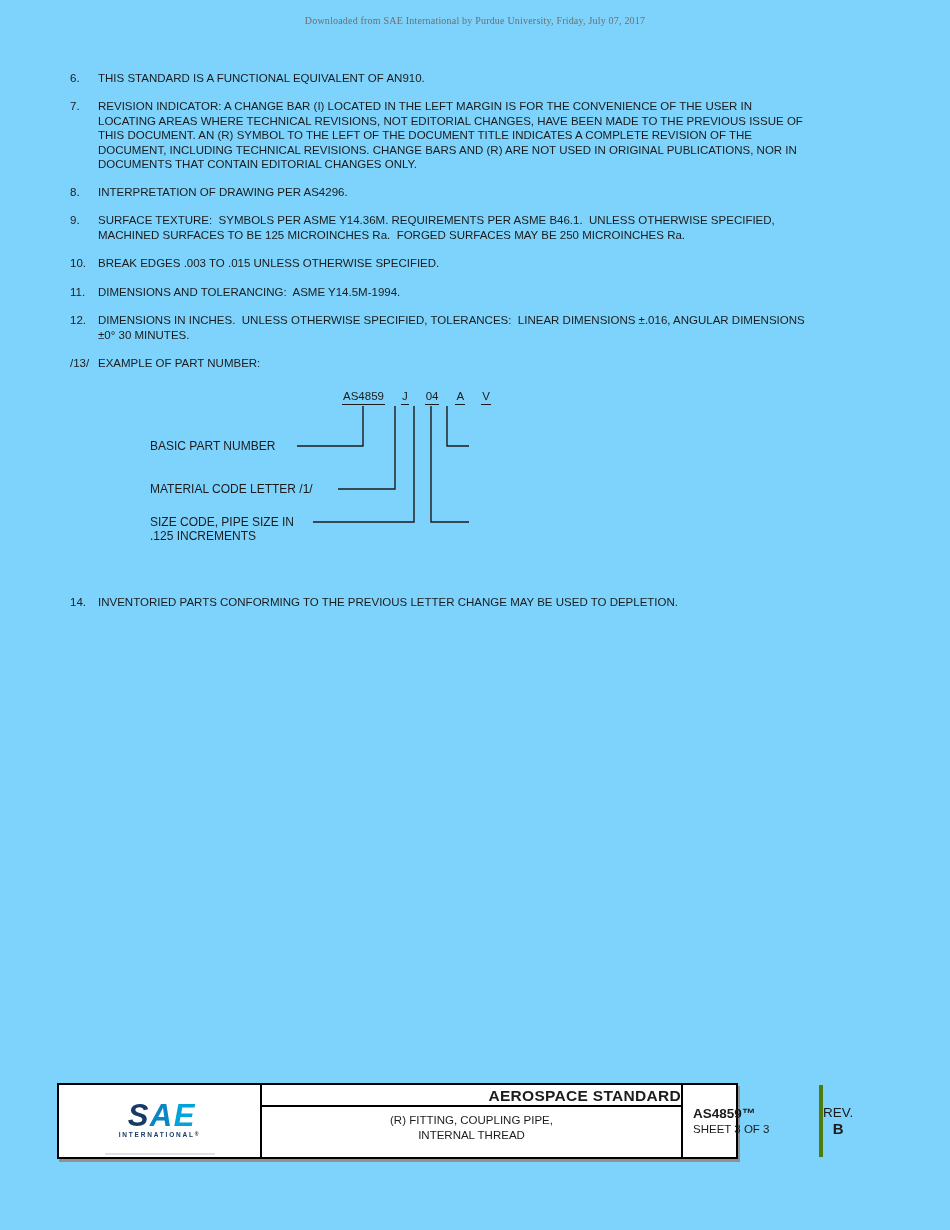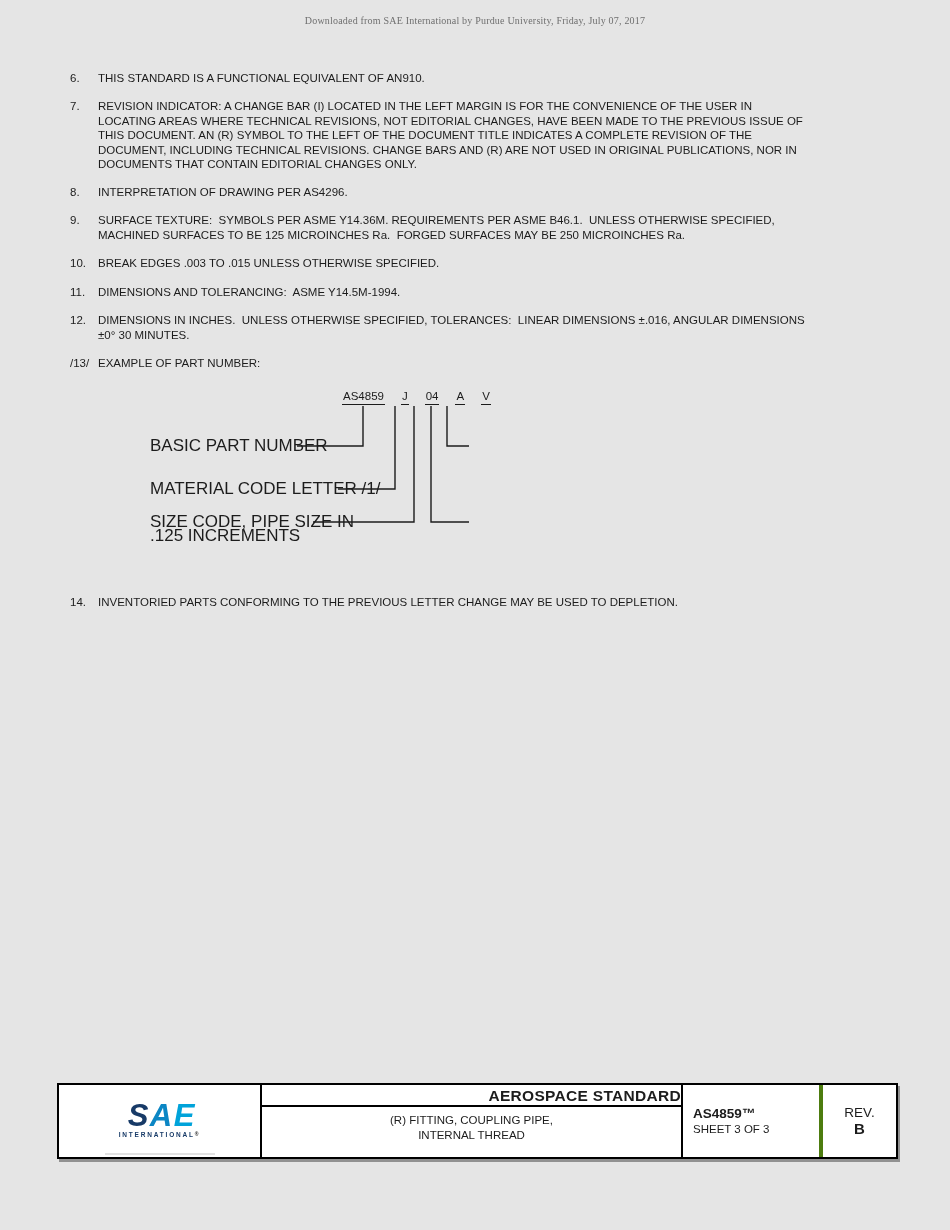--- a/index.html
+++ b/index.html
@@ -3,21 +3,21 @@
 <meta charset="utf-8">
 <style>
   * { margin: 0; padding: 0; box-sizing: border-box; }
   html, body { background: #ffffff; }
   body { font-family: "Liberation Sans", sans-serif; color: #1c1c1c; }
 
   .page {
     position: relative;
     width: 950px;
     height: 1230px;
-    background: #e5e5e5;
+    background: #7dd3fc;
     overflow: hidden;
   }
 
   
   .watermark {
     position: absolute;
     top: 15px; left: 0; right: 0;
     text-align: center;
     font-family: "Liberation Serif", serif;
     font-size: 10px;
@@ -57,30 +57,30 @@
     gap: 16px;
     font-size: 11.5px;
     line-height: 14px;
   }
   .part-number .seg {
     border-bottom: 1.3px solid #1c1c1c;
     padding: 0 1px 1px 1px;
   }
   .dlabel {
     position: absolute;
-    font-size: 17px;
+    font-size: 12px;
     line-height: 14.5px;
     white-space: pre-wrap;
   }
 
   
   .title-block {
     position: absolute;
     left: 57px; top: 1083px;
-    width: 841px; height: 76px;
+    width: 681px; height: 76px;
     border: 2px solid #000;
     box-shadow: 2px 3px 0 #919191;
     display: flex;
     background: #fff;
   }
   .tb-cell-logo {
     flex: 0 0 203px;
     border-right: 2px solid #000;
     position: relative;
     display: flex;

